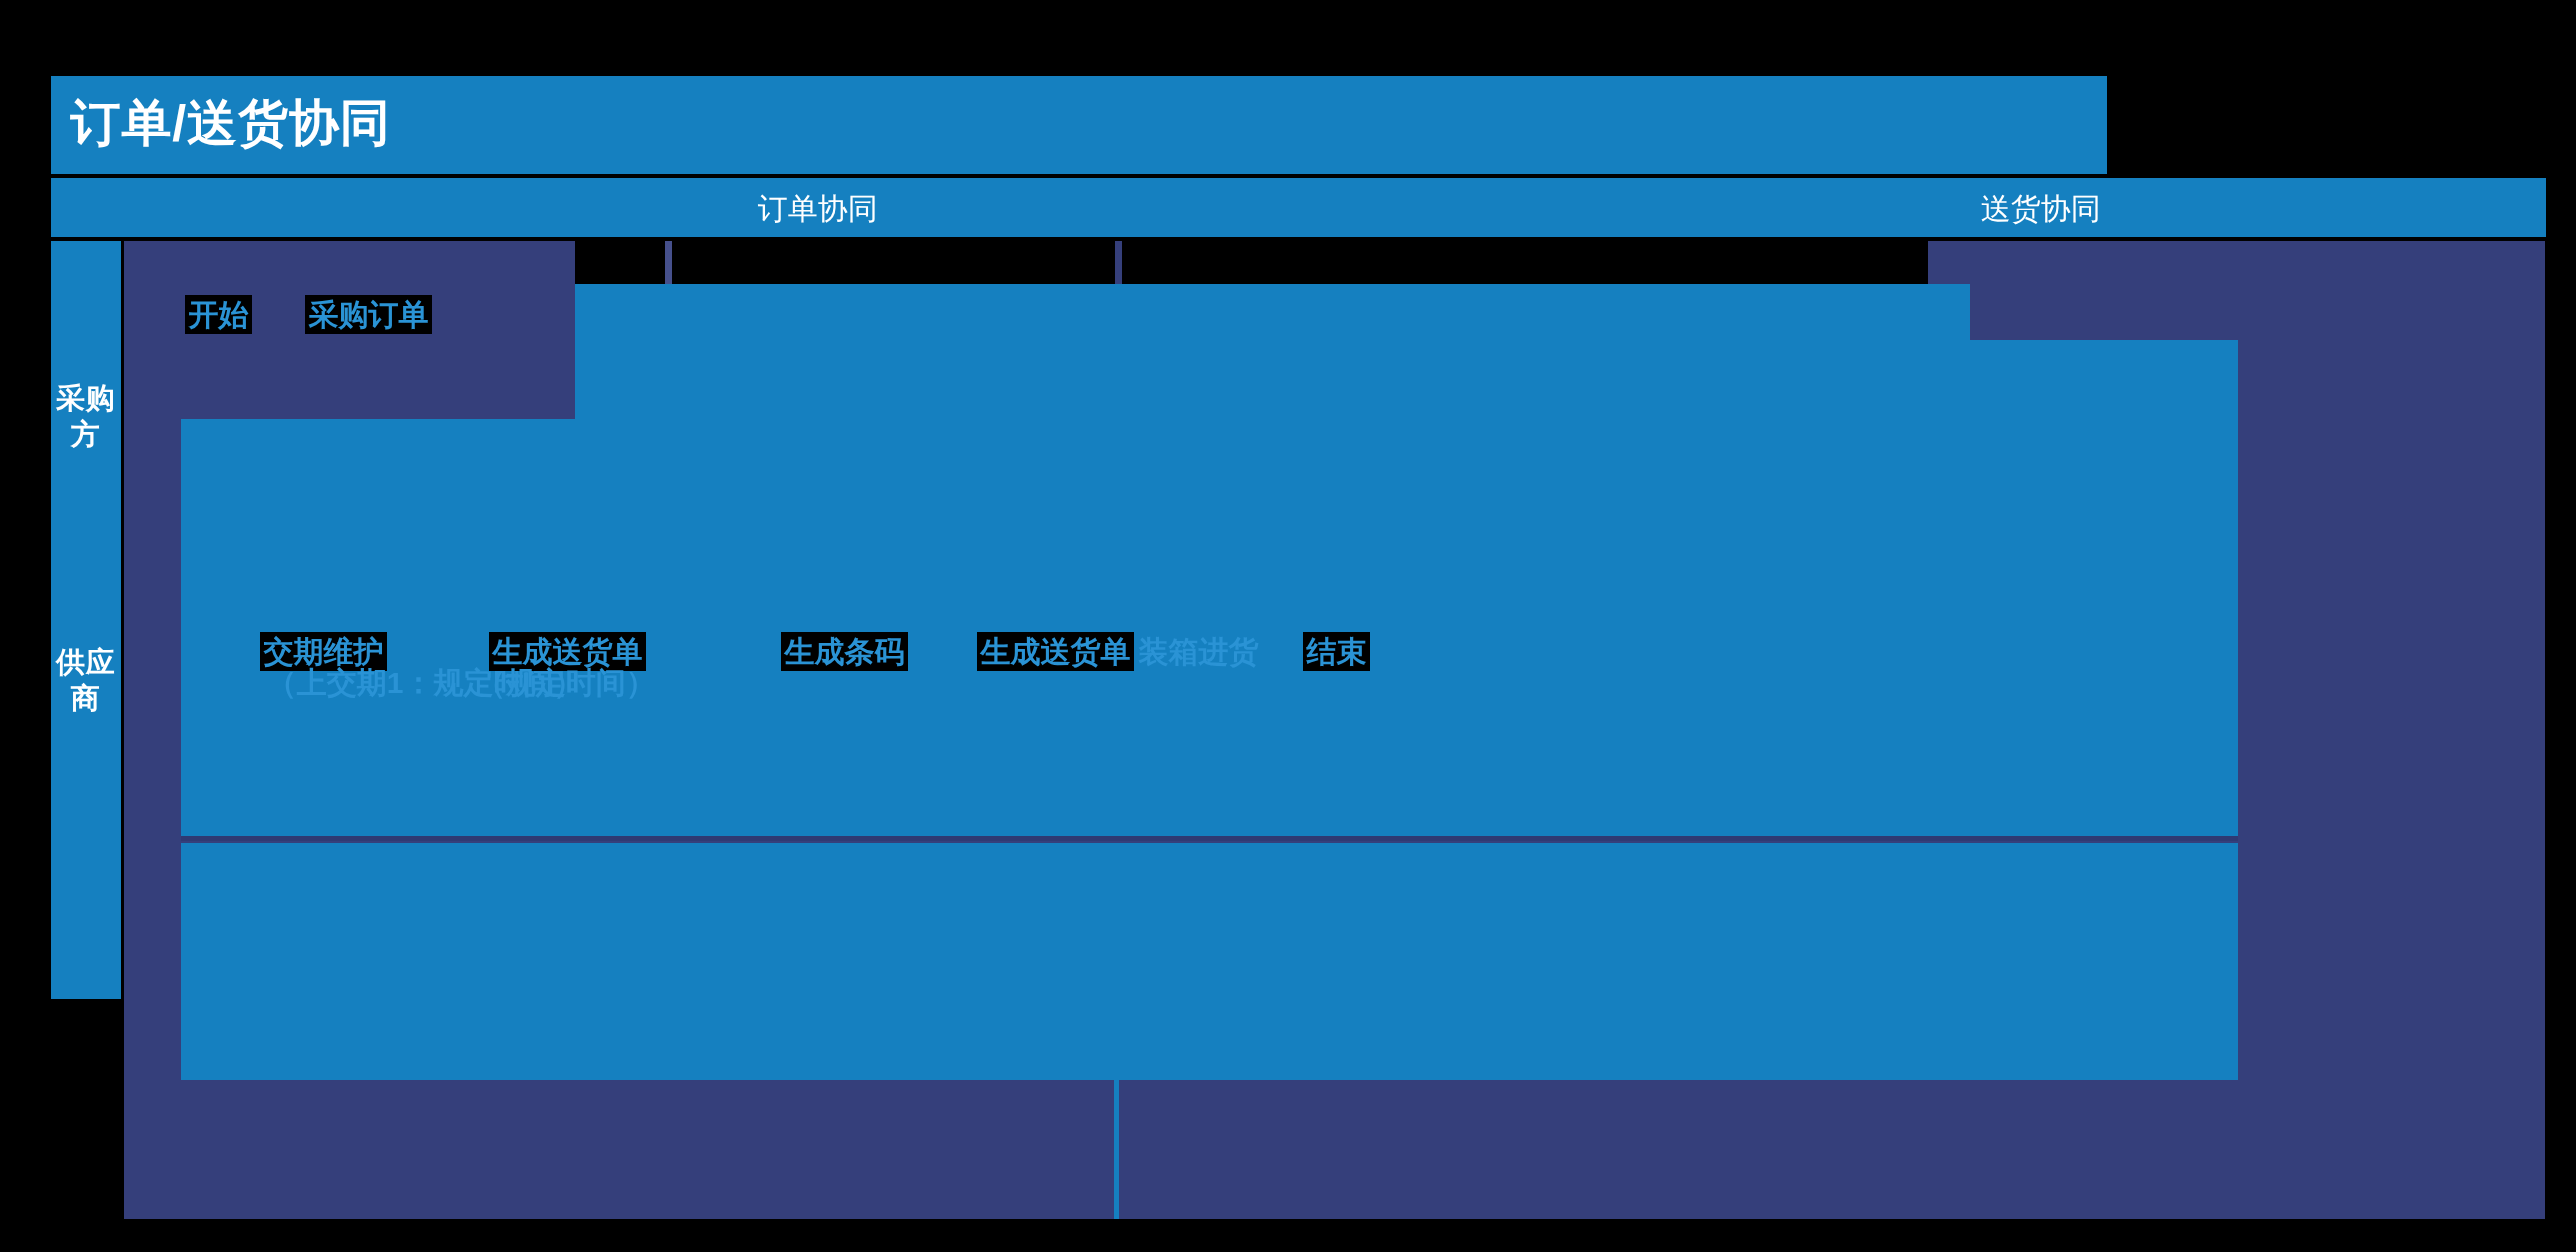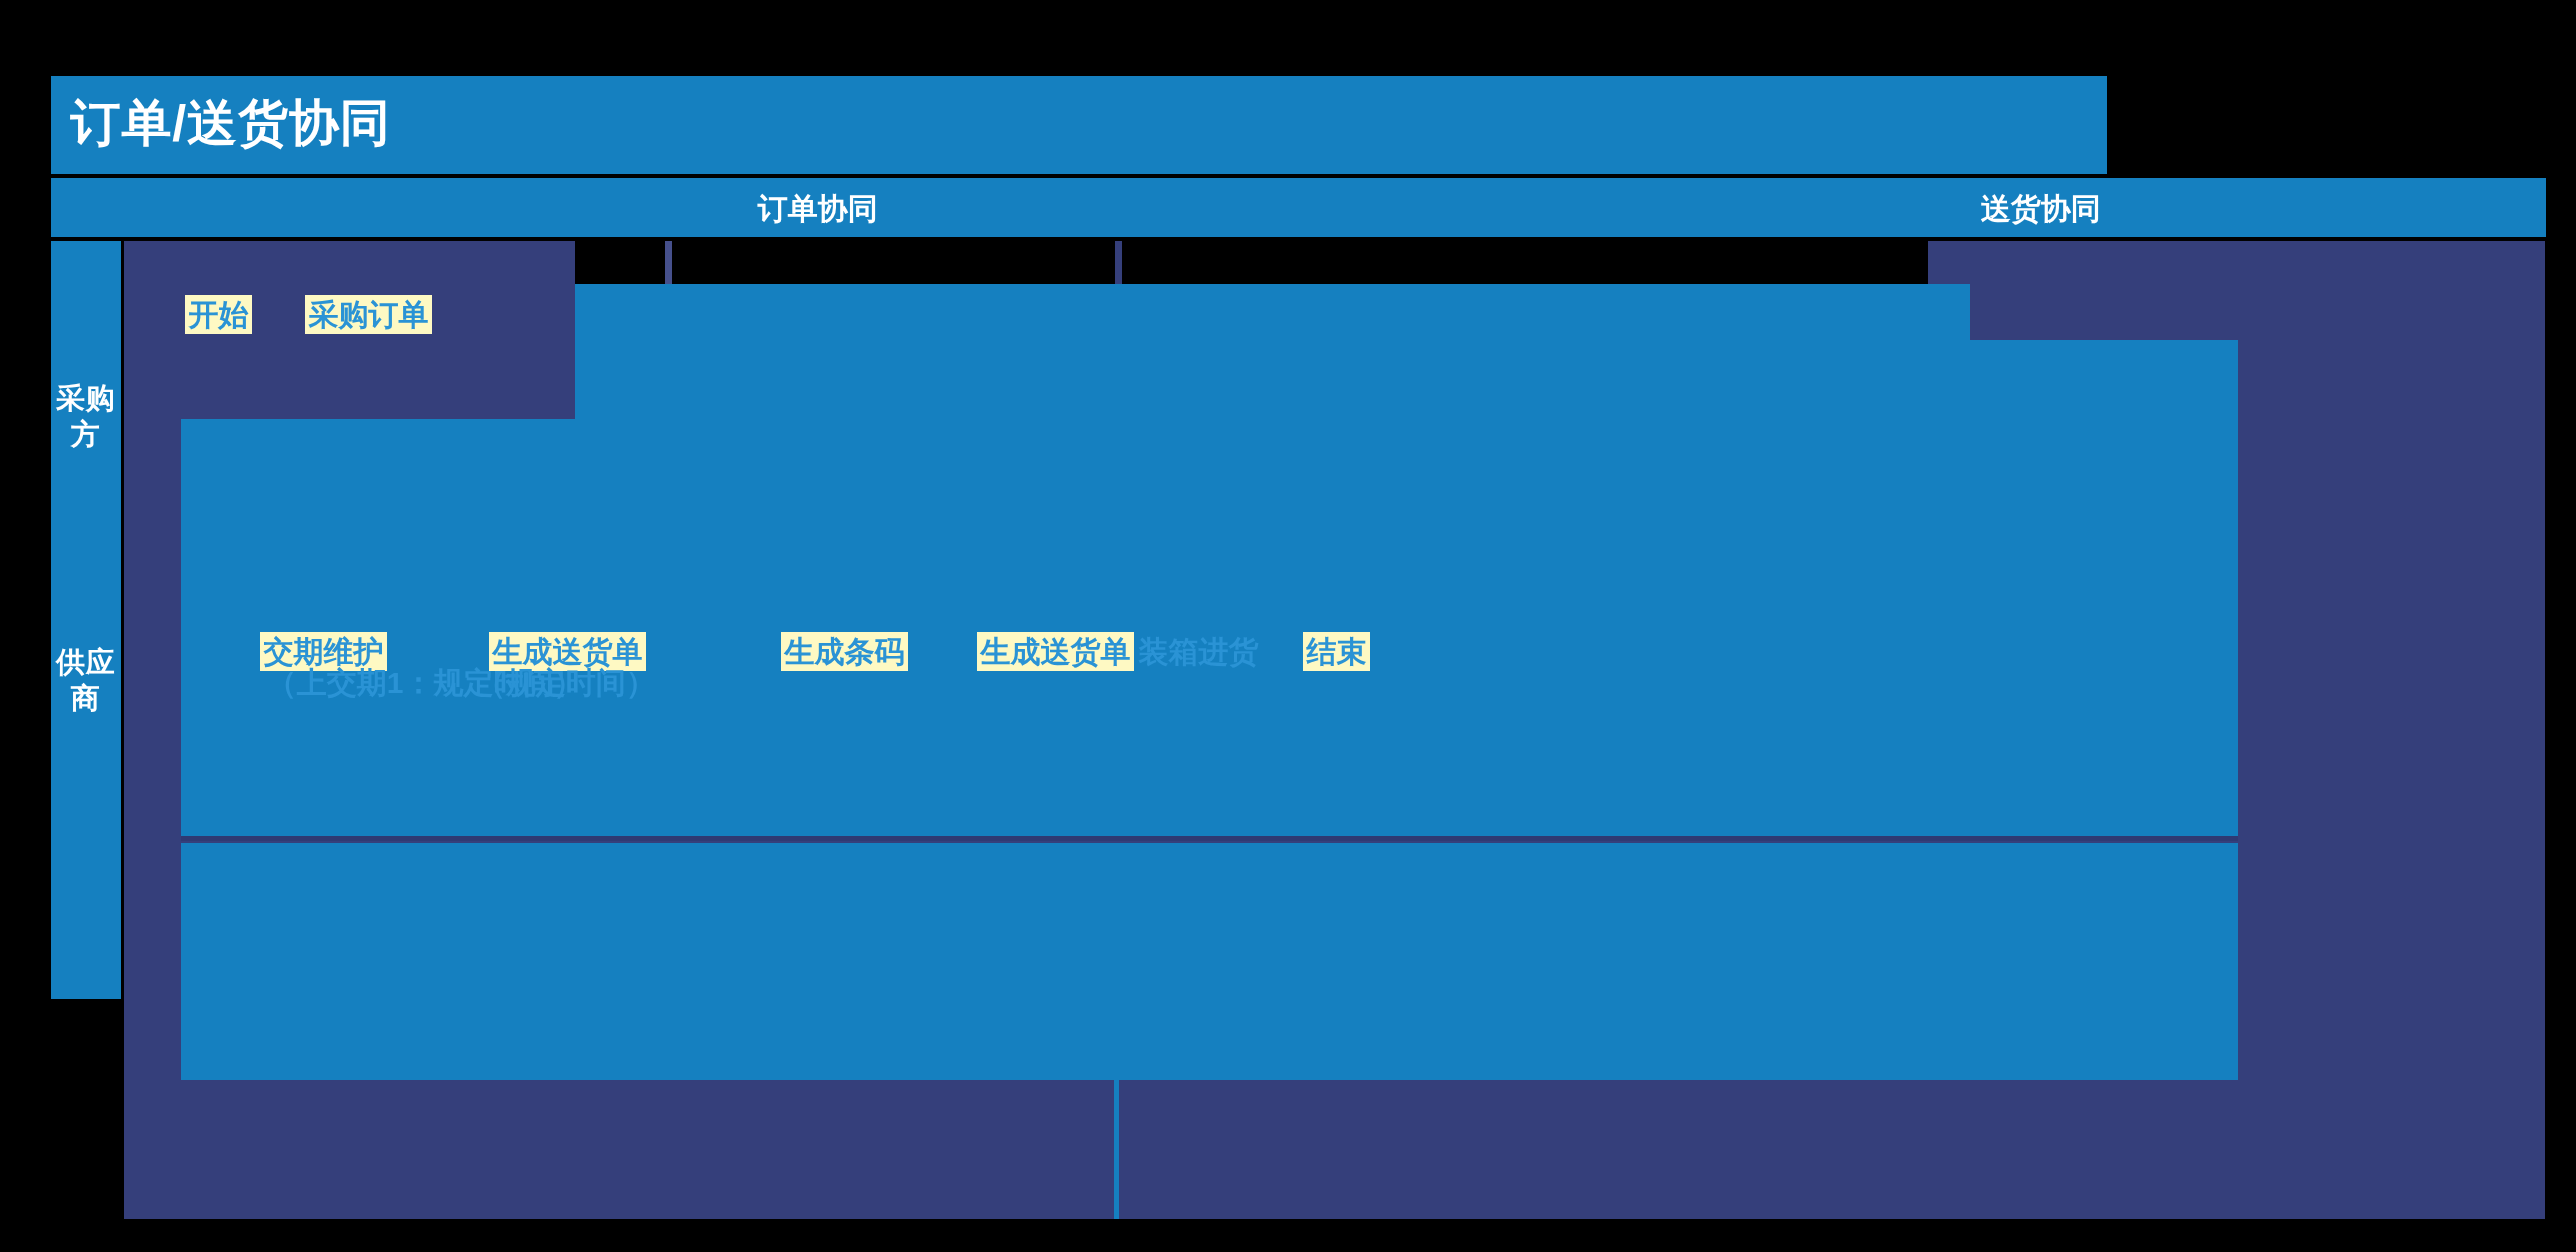--- a/index.html
+++ b/index.html
@@ -53,21 +53,21 @@
     top: 102px;
     width: 2495px;
     height: 59px;
     background: #1580c0;
   }
   .phase-label {
     position: absolute;
     top: 10.7px;
     color: #ffffff;
     font-size: 30px;
-    font-weight: bold;
+    font-weight: normal;
     white-space: nowrap;
   }
   #phase-order  { left: 707px; }
   #phase-ship   { left: 1930px; }
 
   
   #body-area {
     position: absolute;
     left: 1.8px;
     top: 165px;
@@ -154,21 +154,21 @@
     left: 990px;
     top: 839px;
     width: 5.4px;
     height: 141px;
     background: #1580c0;
   }
 
   
   .node {
     position: absolute;
-    background: #fef9c3;
+    background: #000000;
     color: #2a93d5;
     font-size: 30px;
     font-weight: bold;
     white-space: nowrap;
     line-height: 39px;
     padding: 0 3.6px;
   }
   .node.plain {
     background: transparent;
   }

